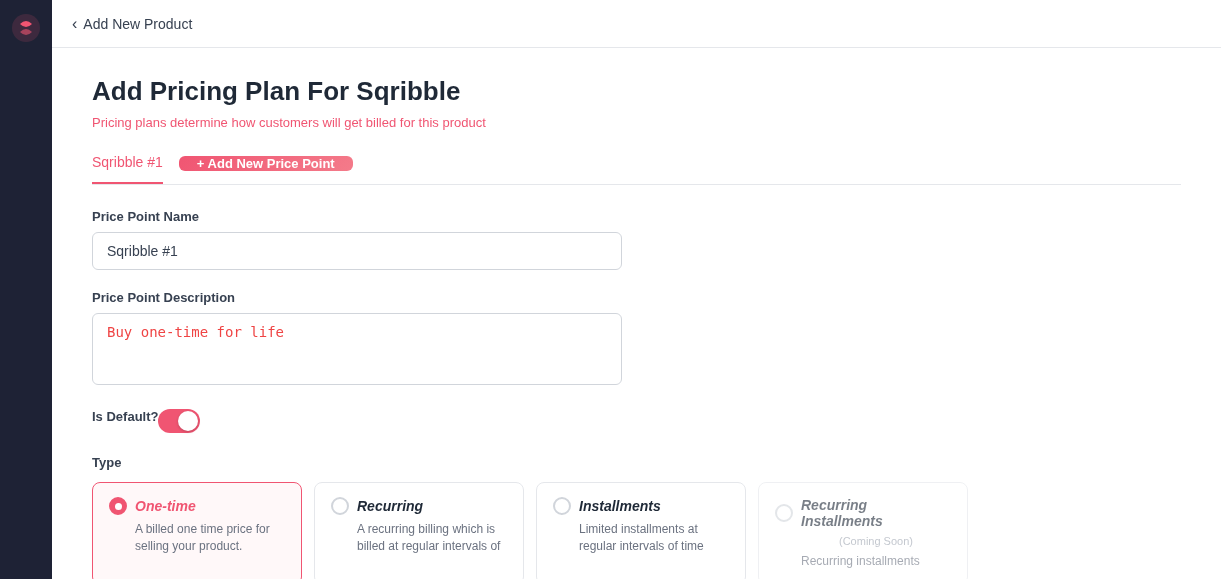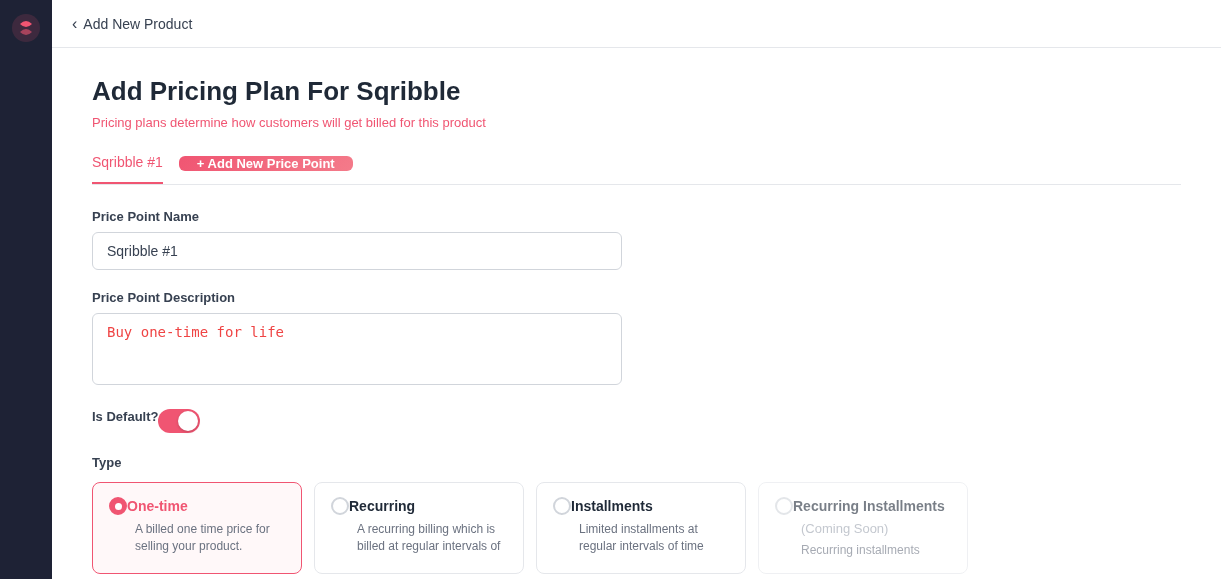--- a/index.html
+++ b/index.html
@@ -189,21 +189,22 @@
     .type-card.selected {
       border-color: #f05572;
       background: #fff8f9;
     }
     .type-card.disabled {
       opacity: 0.6;
     }
     .type-card-header {
       display: flex;
       align-items: center;
-      gap: 0;
+      gap: 8px;
+      font-style: italic;
     }
     .radio-circle {
       width: 18px;
       height: 18px;
       border-radius: 50%;
       border: 2px solid #d1d5db;
       flex-shrink: 0;
       display: flex;
       align-items: center;
       justify-content: center;
@@ -226,23 +227,24 @@
     .type-card.selected .type-card-title {
       color: #f05572;
     }
     .type-card-desc {
       font-size: 12px;
       color: #6b7280;
       line-height: 1.4;
       padding-left: 26px;
     }
     .coming-soon {
-      font-size: 13px;
+      font-size: 11px;
       color: #9ca3af;
       padding-left: 26px;
+      text-align: center;
     }
 
     
     .content::-webkit-scrollbar { width: 6px; }
     .content::-webkit-scrollbar-track { background: #f3f4f6; }
     .content::-webkit-scrollbar-thumb { background: #d1d5db; border-radius: 3px; }
   </style>
 </head>
 <body>
 

